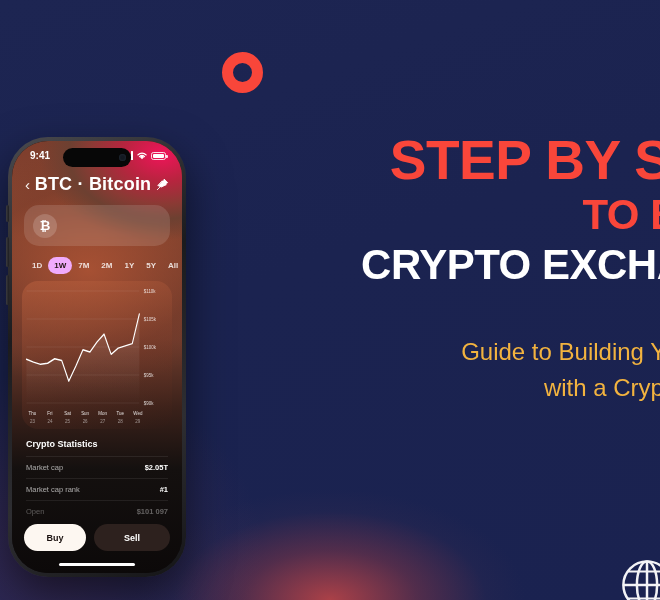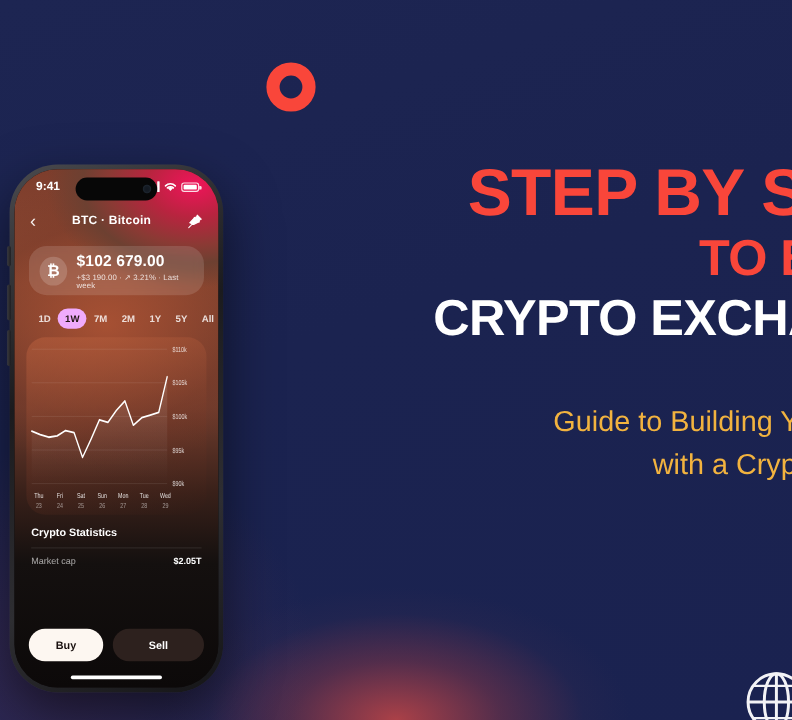--- a/index.html
+++ b/index.html
@@ -109,21 +109,21 @@
   #battery::after{content:"";position:absolute;right:-2.5px;top:2px;width:1.5px;height:3px;
     background:rgba(255,255,255,.85);border-radius:0 1px 1px 0;}
   #battery i{position:absolute;inset:1px;background:#fff;border-radius:1px;display:block;}
 
   
   #nav-bar {
     position:absolute; top:30px; left:0; right:0; height:26px;
     display:flex; align-items:center; justify-content:space-between;
     padding:0 13px; color:#fff;
   }
-  #nav-title { font-size:10px; font-weight:bold; letter-spacing:.2px; }
+  #nav-title { font-size:18px; font-weight:bold; letter-spacing:.2px; }
   #back-chevron { font-size:15px; opacity:.95; }
   #pin-icon { width:13px; height:13px; }
 
   
   #price-card {
     position:absolute; top:64px; left:12px; right:12px; height:41px;
     background:rgba(255,255,255,.13);
     border-radius:15px;
     display:flex; align-items:center; padding:0 9px; gap:8px;
     backdrop-filter:blur(4px);
@@ -259,24 +259,20 @@
     <div id="nav-bar">
       <span id="back-chevron">‹</span>
       <span id="nav-title">BTC · Bitcoin</span>
       <svg id="pin-icon" viewBox="0 0 16 16">
         <path d="M10.3 1.6 14.4 5.7 12.6 6.5 12.2 8.9 7.2 4 9.6 3.5 Z M7.4 4.3 11.7 8.6 6.6 11.1 2.6 9.4 Z M5.6 10.4 1.6 14.4" fill="#fff" stroke="#fff" stroke-width="1.1" stroke-linejoin="round" stroke-linecap="round"></path>
       </svg>
     </div>
 
     <div id="price-card">
       <div id="btc-badge">₿</div>
-      <div>
-        <div id="price-value">$102 679.00</div>
-        <div id="price-change">+$3 190.00 · ↗ 3.21% · Last week</div>
-      </div>
     </div>
 
     <div id="range-row">
       <span class="range-item">1D</span>
       <span class="range-item active">1W</span>
       <span class="range-item">7M</span>
       <span class="range-item">2M</span>
       <span class="range-item">1Y</span>
       <span class="range-item">5Y</span>
       <span class="range-item">All</span>
@@ -325,20 +321,28 @@
       </svg>
     </div>
 
     <div id="stats">
       <div id="stats-title">Crypto Statistics</div>
 
       <div class="stat-row">
         <span class="stat-k">Market cap</span>
         <span class="stat-v">$2.05T</span>
       </div>
+      <div class="stat-row">
+        <span class="stat-k">Market cap rank</span>
+        <span class="stat-v">#1</span>
+      </div>
+      <div class="stat-row faded">
+        <span class="stat-k">Open</span>
+        <span class="stat-v">$101 097</span>
+      </div>
     </div>
 
     <div id="actions">
       <div id="buy-button">Buy</div>
       <div id="sell-button">Sell</div>
     </div>
 
     <div id="home-indicator"></div>
   </div>
 </div>

